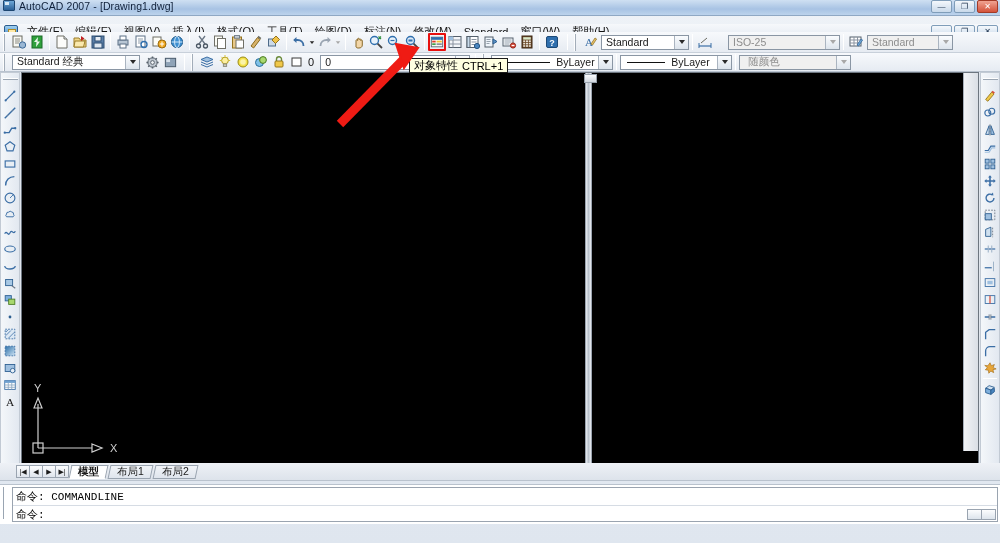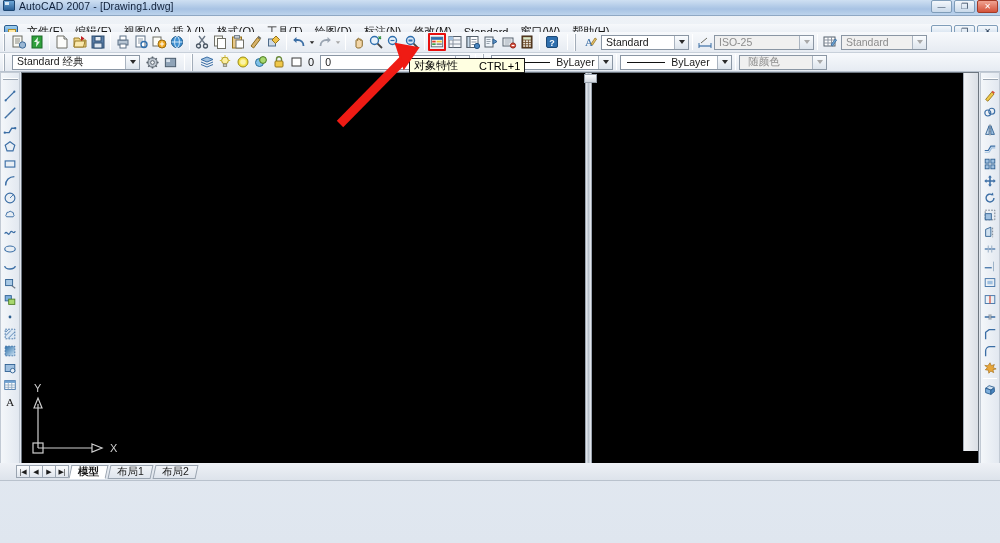--- a/index.html
+++ b/index.html
@@ -235,21 +235,21 @@
     color: #1b1b1b; padding-left: 6px; white-space: pre;
   }
 
   
   .tooltip {
     position: absolute; left: 409px; top: 58px; height: 15px;
     background: #ffffe1; border: 1px solid #1a1a1a;
     font-size: 11px; color: #000; z-index: 40;
     display: flex; align-items: center; padding: 0 4px; white-space: pre;
   }
-  .tooltip .tt-key { margin-left: 21px; }
+  .tooltip .tt-key { margin-left: 4px; }
 
   
   .annot { position: absolute; left: 0; top: 0; width: 1000px; height: 543px;
            pointer-events: none; z-index: 50; }
 </style>
 </head>
 <body>
 
 <div id="app">
 
@@ -532,21 +532,21 @@
 
     <div class="sep"></div>
 
     <div class="tb-btn">
       <svg width="16" height="16" viewBox="0 0 16 16">
         <path d="M2 12h12" stroke="#3b6ea5" stroke-width="1.2"></path>
         <path d="M2 9v5M14 9v5" stroke="#3b6ea5"></path>
         <path d="M4 9l6-5" stroke="#6a6a60"></path>
       </svg>
     </div>
-    <div class="dropdown disabled" style="width:100px; margin-left:0">
+    <div class="dropdown disabled" style="width:112px; margin-left:14px">
       <span>ISO-25</span>
       <span class="arrow">
           <i></i>
         </span>
     </div>
 
     <div class="sep"></div>
 
     <div class="tb-btn">
       <svg width="16" height="16" viewBox="0 0 16 16">
@@ -653,21 +653,21 @@
     </div>
     <div class="sep"></div>
     <div class="dropdown" style="width:112px">
       <span class="dd-line" style="width:38px"></span>
       <span>ByLayer</span>
       <span class="arrow">
           <i></i>
         </span>
     </div>
     <div class="sep"></div>
-    <div class="dropdown disabled" style="width:88px">
+    <div class="dropdown disabled" style="width:112px">
       <span style="padding-left:4px">随颜色</span>
       <span class="arrow">
           <i></i>
         </span>
     </div>
   </div>
 
   <div class="canvas-wrap">
 
     <div class="left-tb">
@@ -930,20 +930,31 @@
       <span>模型</span>
     </div>
     <div class="tab">
       <span>布局1</span>
     </div>
     <div class="tab">
       <span>布局2</span>
     </div>
   </div>
 
+  <div class="cmdline">
+    <div class="cmd-grip"></div>
+    <div class="cmdline-inner">
+      <div class="cmd-row">命令: COMMANDLINE</div>
+      <div class="cmd-row line2">命令:</div>
+      <div class="cmd-scroll">
+        <div></div>
+        <div></div>
+      </div>
+    </div>
+  </div>
 
 
   <div class="tooltip">
     <span>对象特性</span>
     <span class="tt-key">CTRL+1</span>
   </div>
 
   <svg class="annot">
     <g stroke="#ef1b14" fill="#ef1b14">
       <path d="M340 124 L403 60" stroke-width="9" stroke-linecap="butt"></path>

